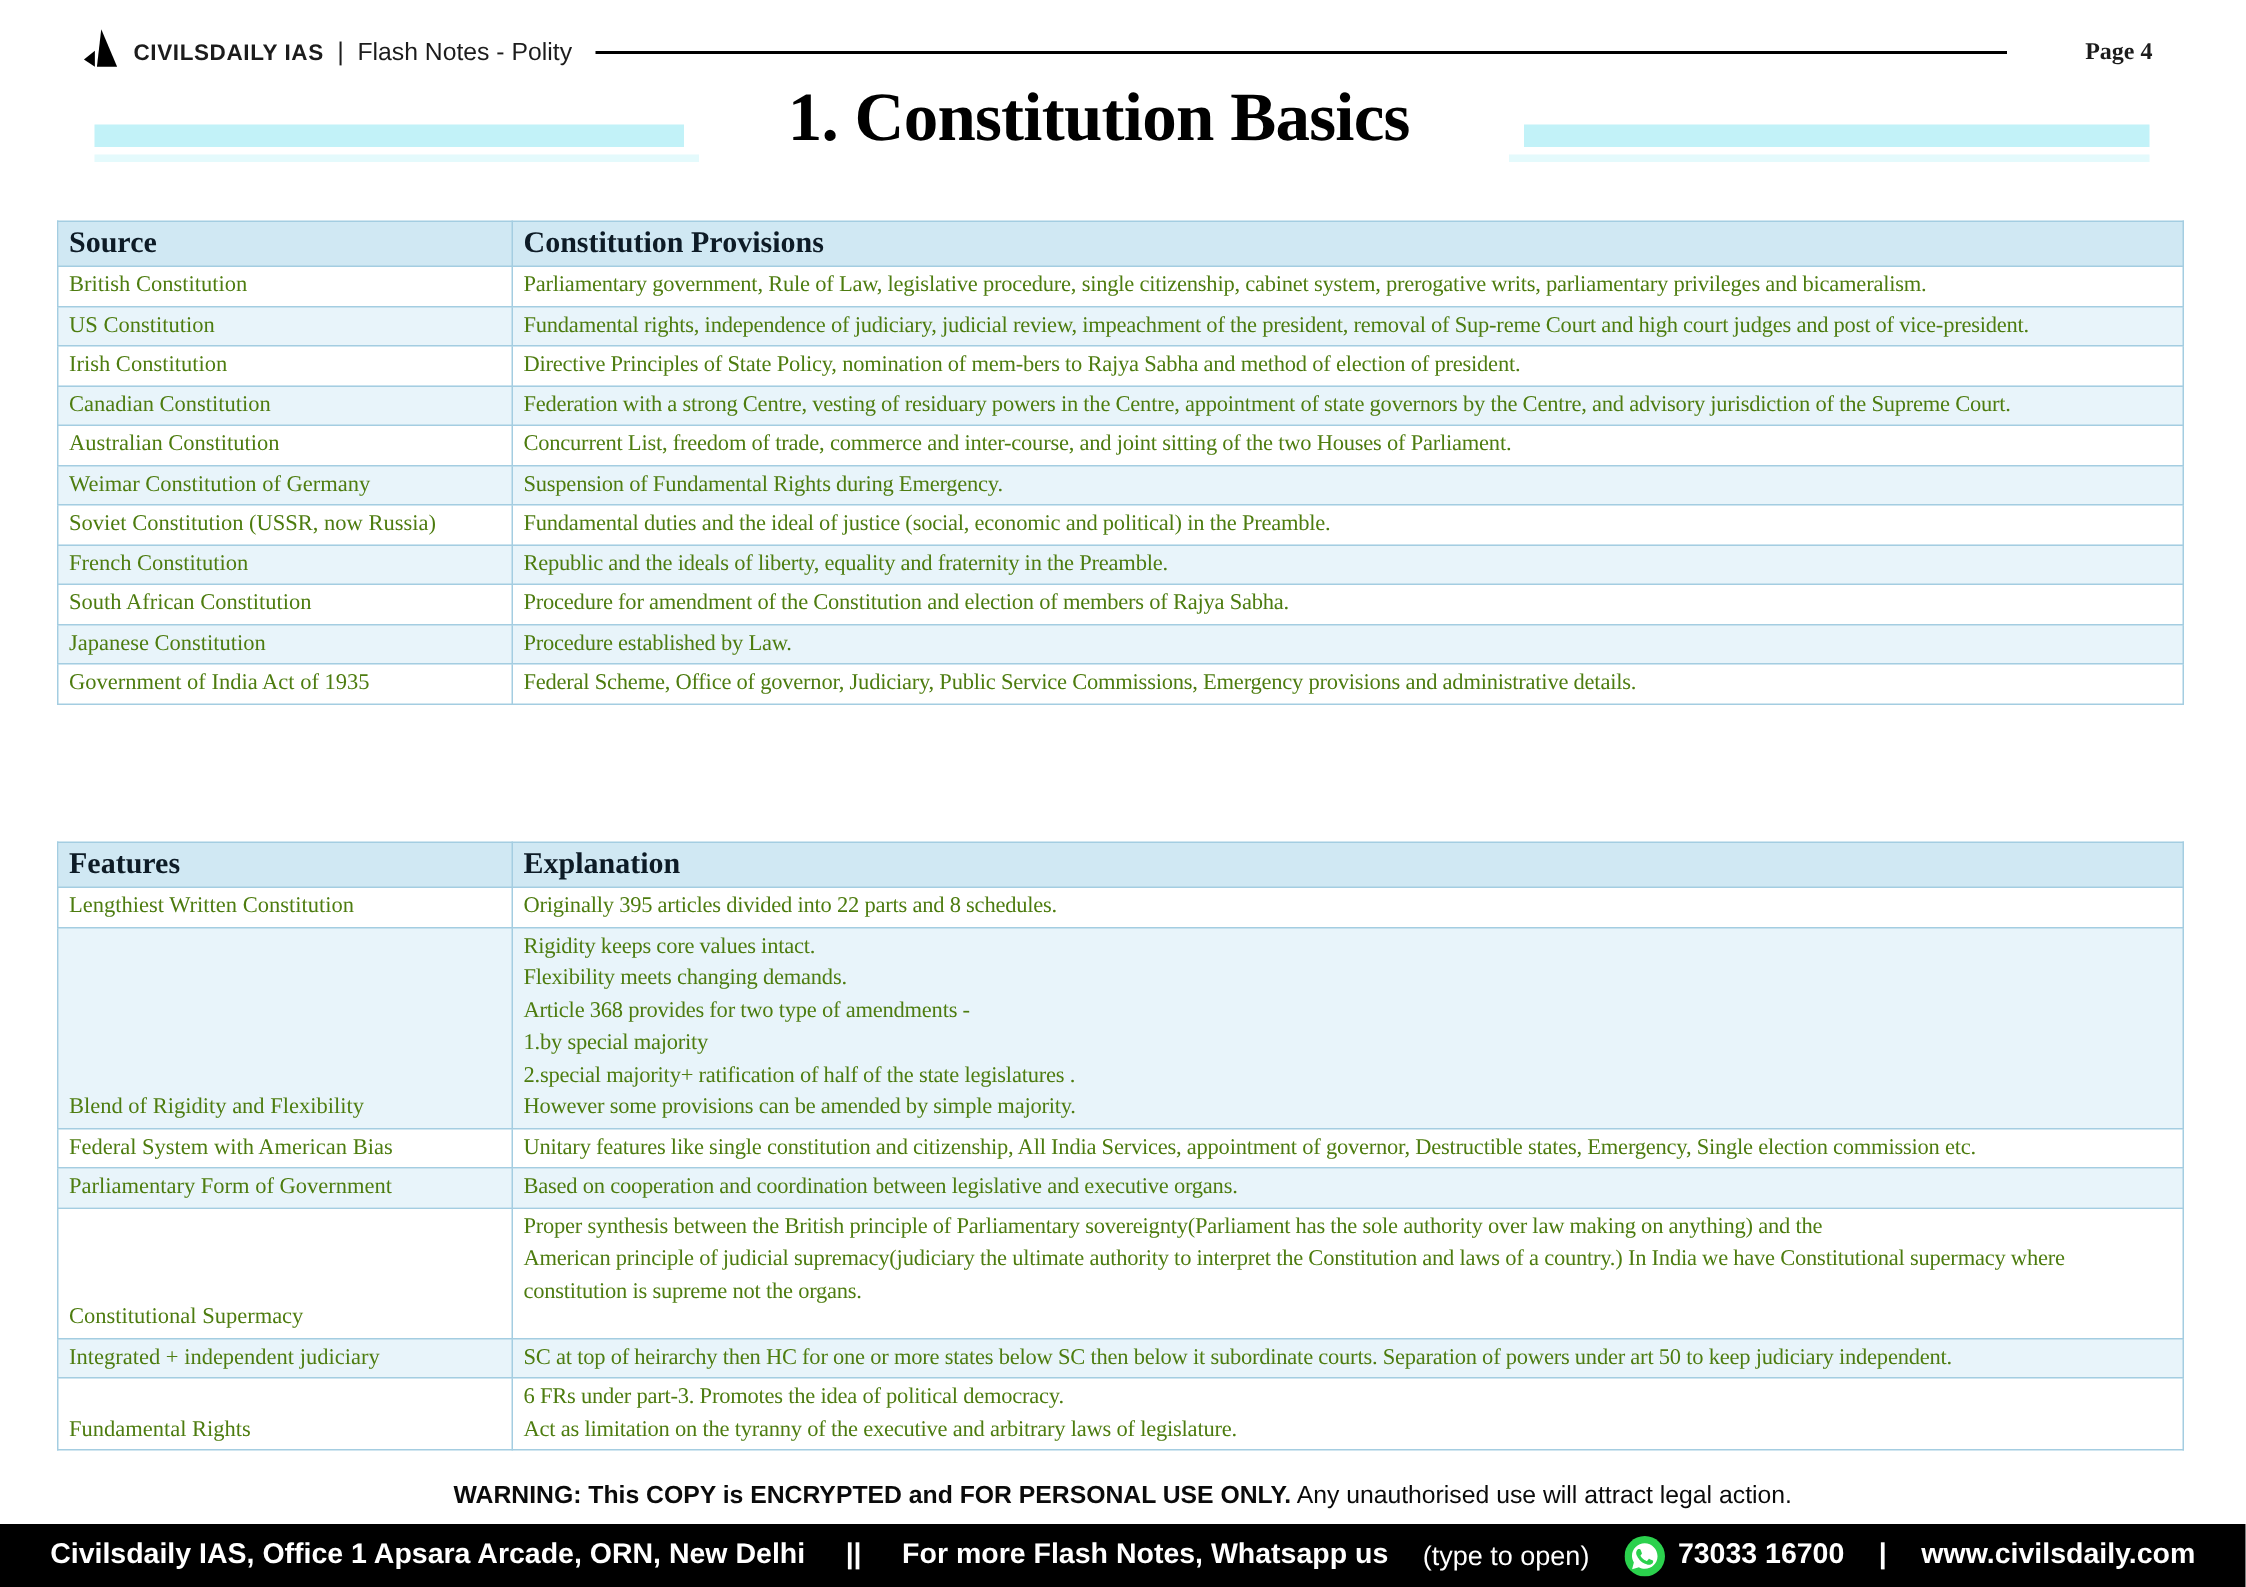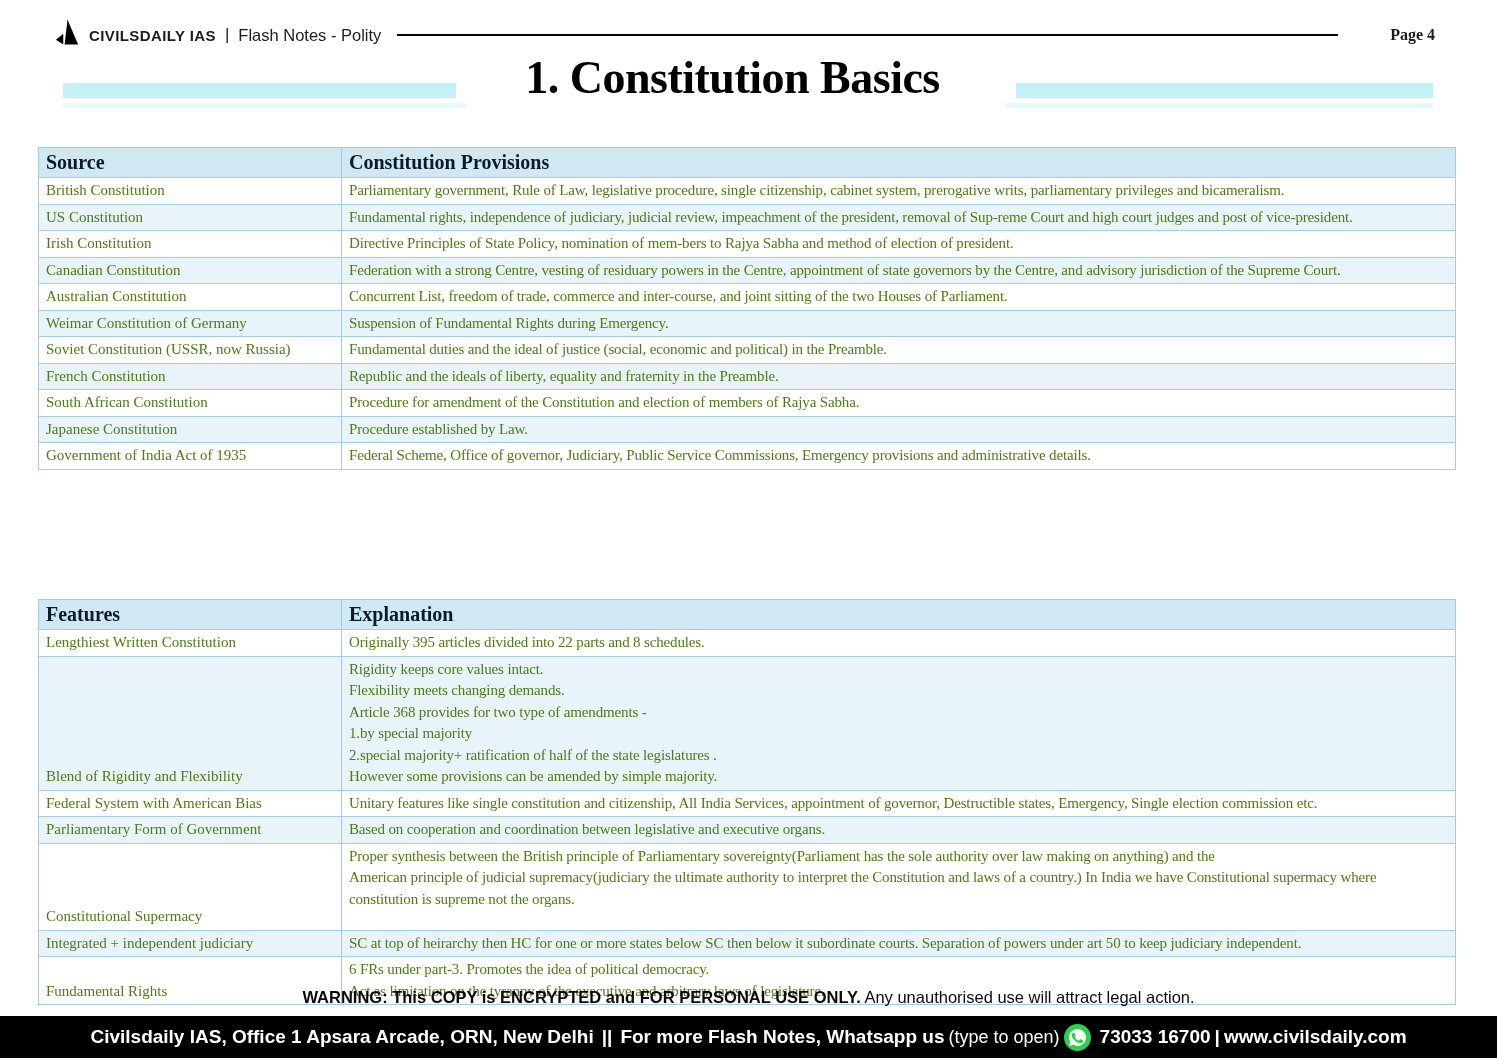--- a/index.html
+++ b/index.html
@@ -25,38 +25,38 @@
   .bar  { position:absolute; top:83px; height:15px; background:#c2f2f8; }
   .bar-left  { left:63px;  width:393px; }
   .bar-right { left:1016px; width:417px; }
   .bar-faint { position:absolute; top:103px; height:5px; background:#e4fafc; }
   .bar-faint-left  { left:63px;  width:403px; }
   .bar-faint-right { left:1006px; width:427px; }
 
   
   table.flash { position:absolute; left:38px; width:1418px; border-collapse:collapse; table-layout:fixed;padding-left:14px; }
   table.t1 { top:147px; }
-  table.t2 { top:561px;margin-top:38px; }
+  table.t2 { top:561px; }
   th, td { border:1px solid #a4cde1; }
   th { background:#d0e8f3; text-align:left; font-size:20px; font-weight:bold;
        padding:1px 7px; height:27px; color:#0d1b26; }
   td { font-size:15px; line-height:21.5px; padding:2px 7px; color:#4d7c0f; }
   td.col1 { vertical-align:bottom; }
   td.col2 { vertical-align:top; white-space:pre-line; letter-spacing:-0.15px; }
   tbody tr:nth-child(even) { background:#e8f4fa; }
   tbody tr:nth-child(odd)  { background:#fff; }
   .t2 tbody tr:nth-child(5) td { height:82px; }
 
   
   .warning { position:absolute; top:988px; left:0; width:100%; text-align:center;
              font-family:"Liberation Sans", sans-serif; font-size:16.5px; color:#0a0a0a; }
   .warning .wb { font-weight:bold; }
   .warning .wr { font-weight:normal; }
   .blackbar { position:absolute; bottom:0; left:0; width:100%; height:42px; background:#000;
-              display:flex; align-items:center; justify-content:center; gap:4px;
+              display:flex; align-items:center; justify-content:center; gap:23px;
               font-family:"Liberation Sans", sans-serif; color:#fff; font-size:19px; font-weight:bold;margin-top:16px; }
   .blackbar .fn { font-weight:normal; font-size:18px; }
   .blackbar .fdiv { margin:0 4px; }
   .wa-link { display:flex; align-items:center; gap:9px; cursor:pointer; }
 </style>
 </head>
 <body>
 
 <div class="hdr">
   <span class="logo">

